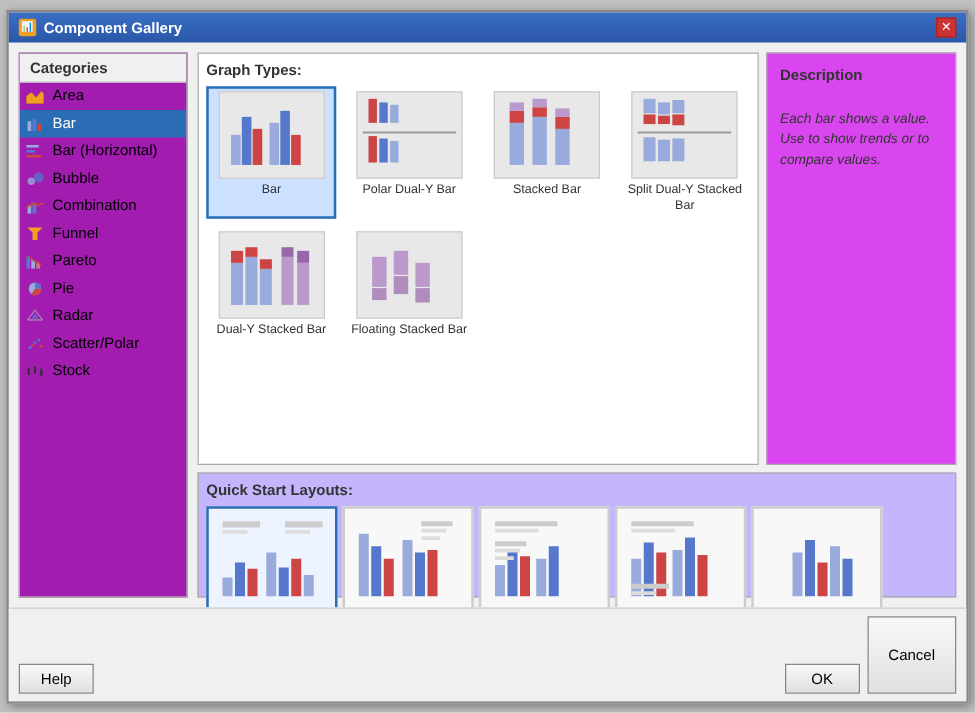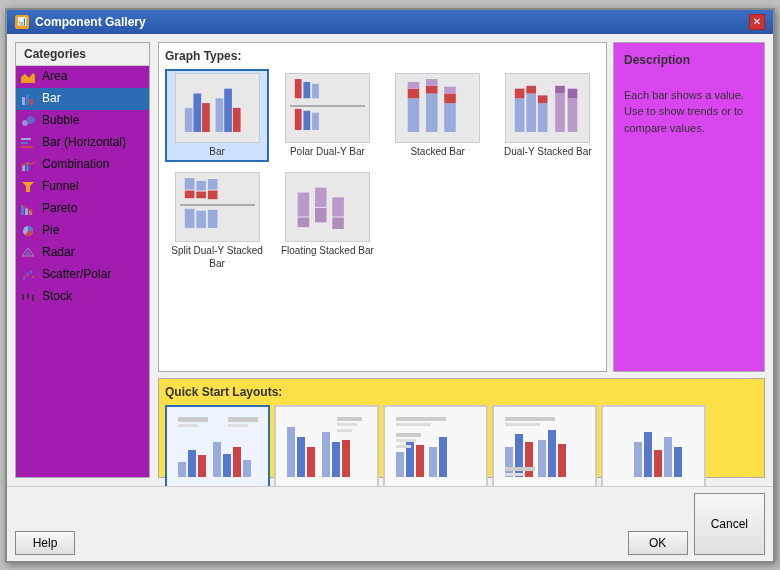--- a/index.html
+++ b/index.html
@@ -169,21 +169,21 @@
     .description-panel {
       width: 152px;
       border: 1px solid #aaa;
       background: #d946ef;
       padding: 10px;
       flex-shrink: 0;
     }
     
     .quick-start-panel {
       border: 1px solid #aaa;
-      background: #fde047;
+      background: #c4b5fd;
       padding: 6px;
       height: 100px;
       flex-shrink: 0;
     }
     .quick-grid {
       display: flex;
       gap: 4px;
       margin-top: 4px;
     }
     .quick-item {
@@ -261,36 +261,36 @@
             <rect x="5" y="2" width="3" height="10" fill="#5577cc"></rect>
             <rect x="9" y="6" width="3" height="6" fill="#cc4444"></rect>
           </svg>
         </div>
         <span>Bar</span>
       </div>
 
       <div class="sidebar-item">
         <div class="cat-icon">
           <svg width="14" height="12" viewBox="0 0 14 12">
-            <circle cx="4" cy="8" r="3" fill="#99aadd" opacity="0.8"></circle>
-            <circle cx="10" cy="5" r="4" fill="#5577cc" opacity="0.8"></circle>
-          </svg>
-        </div>
-        <span>Bubble</span>
-      </div>
-
-      <div class="sidebar-item">
-        <div class="cat-icon">
-          <svg width="14" height="12" viewBox="0 0 14 12">
             <rect x="0" y="1" width="10" height="2" fill="#99aadd"></rect>
             <rect x="0" y="5" width="7" height="2" fill="#5577cc"></rect>
             <rect x="0" y="9" width="12" height="2" fill="#cc4444"></rect>
           </svg>
         </div>
         <span>Bar (Horizontal)</span>
+      </div>
+
+      <div class="sidebar-item">
+        <div class="cat-icon">
+          <svg width="14" height="12" viewBox="0 0 14 12">
+            <circle cx="4" cy="8" r="3" fill="#99aadd" opacity="0.8"></circle>
+            <circle cx="10" cy="5" r="4" fill="#5577cc" opacity="0.8"></circle>
+          </svg>
+        </div>
+        <span>Bubble</span>
       </div>
 
       <div class="sidebar-item">
         <div class="cat-icon">
           <svg width="14" height="12" viewBox="0 0 14 12">
             <rect x="1" y="5" width="3" height="7" fill="#99aadd"></rect>
             <rect x="5" y="3" width="3" height="9" fill="#5577cc"></rect>
             <polyline points="0,7 5,4 10,5 14,3" fill="none" stroke="#cc4444" stroke-width="1.5"></polyline>
           </svg>
         </div>
@@ -417,20 +417,38 @@
                   <rect x="8" y="8" width="12" height="7" fill="#bb99cc"></rect>
                   <rect x="27" y="20" width="12" height="40" fill="#99aadd"></rect>
                   <rect x="27" y="12" width="12" height="8" fill="#cc4444"></rect>
                   <rect x="27" y="5" width="12" height="7" fill="#bb99cc"></rect>
                   <rect x="46" y="30" width="12" height="30" fill="#99aadd"></rect>
                   <rect x="46" y="20" width="12" height="10" fill="#cc4444"></rect>
                   <rect x="46" y="13" width="12" height="7" fill="#bb99cc"></rect>
                 </svg>
               </div>
               <div class="graph-label">Stacked Bar</div>
+            </div>
+
+            <div class="graph-item">
+              <div class="graph-thumb">
+                <svg width="78" height="65" viewBox="0 0 78 65">
+                  <rect x="5" y="5" width="10" height="12" fill="#99aadd"></rect>
+                  <rect x="5" y="18" width="10" height="8" fill="#cc4444"></rect>
+                  <rect x="17" y="8" width="10" height="10" fill="#99aadd"></rect>
+                  <rect x="17" y="19" width="10" height="7" fill="#cc4444"></rect>
+                  <rect x="29" y="6" width="10" height="11" fill="#99aadd"></rect>
+                  <rect x="29" y="18" width="10" height="9" fill="#cc4444"></rect>
+                  <line x1="0" y1="33" x2="78" y2="33" stroke="#999" stroke-width="1.5"></line>
+                  <rect x="5" y="37" width="10" height="20" fill="#99aadd"></rect>
+                  <rect x="17" y="39" width="10" height="18" fill="#99aadd"></rect>
+                  <rect x="29" y="38" width="10" height="19" fill="#99aadd"></rect>
+                </svg>
+              </div>
+              <div class="graph-label">Split Dual-Y Stacked Bar</div>
             </div>
 
             <div class="graph-item">
               <div class="graph-thumb">
                 <svg width="78" height="65" viewBox="0 0 78 65">
                   <rect x="5" y="25" width="10" height="35" fill="#99aadd"></rect>
                   <rect x="5" y="15" width="10" height="10" fill="#cc4444"></rect>
                   <rect x="17" y="20" width="10" height="40" fill="#99aadd"></rect>
                   <rect x="17" y="12" width="10" height="8" fill="#cc4444"></rect>
                   <rect x="29" y="30" width="10" height="30" fill="#99aadd"></rect>
@@ -440,55 +458,37 @@
                   <rect x="60" y="25" width="10" height="35" fill="#bb99cc"></rect>
                   <rect x="60" y="15" width="10" height="10" fill="#9966aa"></rect>
                 </svg>
               </div>
               <div class="graph-label">Dual-Y Stacked Bar</div>
             </div>
 
             <div class="graph-item">
               <div class="graph-thumb">
                 <svg width="78" height="65" viewBox="0 0 78 65">
-                  <rect x="5" y="5" width="10" height="12" fill="#99aadd"></rect>
-                  <rect x="5" y="18" width="10" height="8" fill="#cc4444"></rect>
-                  <rect x="17" y="8" width="10" height="10" fill="#99aadd"></rect>
-                  <rect x="17" y="19" width="10" height="7" fill="#cc4444"></rect>
-                  <rect x="29" y="6" width="10" height="11" fill="#99aadd"></rect>
-                  <rect x="29" y="18" width="10" height="9" fill="#cc4444"></rect>
-                  <line x1="0" y1="33" x2="78" y2="33" stroke="#999" stroke-width="1.5"></line>
-                  <rect x="5" y="37" width="10" height="20" fill="#99aadd"></rect>
-                  <rect x="17" y="39" width="10" height="18" fill="#99aadd"></rect>
-                  <rect x="29" y="38" width="10" height="19" fill="#99aadd"></rect>
-                </svg>
-              </div>
-              <div class="graph-label">Split Dual-Y Stacked Bar</div>
-            </div>
-
-            <div class="graph-item">
-              <div class="graph-thumb">
-                <svg width="78" height="65" viewBox="0 0 78 65">
                   <rect x="8" y="20" width="12" height="25" fill="#bb99cc"></rect>
                   <rect x="8" y="46" width="12" height="10" fill="#9966aa" opacity="0.7"></rect>
                   <rect x="26" y="15" width="12" height="20" fill="#bb99cc"></rect>
                   <rect x="26" y="36" width="12" height="15" fill="#9966aa" opacity="0.7"></rect>
                   <rect x="44" y="25" width="12" height="20" fill="#bb99cc"></rect>
                   <rect x="44" y="46" width="12" height="12" fill="#9966aa" opacity="0.7"></rect>
                 </svg>
               </div>
               <div class="graph-label">Floating Stacked Bar</div>
             </div>
 
           </div>
         </div>
 
         <div class="description-panel">
           <div class="panel-header">Description</div>
-          <p style="font-size:11px;color:#333;line-height:1.5;margin-top:20px;">Each bar shows a value. Use to show trends or to compare values.</p>
+          <p style="font-size:11px;color:#333;line-height:1.5;margin-top:20px;font-style:italic;">Each bar shows a value. Use to show trends or to compare values.</p>
         </div>
       </div>
 
       <div class="quick-start-panel">
         <div class="panel-header">Quick Start Layouts:</div>
         <div class="quick-grid">
 
           <div class="quick-item selected">
             <svg width="90" height="70" viewBox="0 0 90 70">
               <rect x="5" y="50" width="8" height="15" fill="#99aadd"></rect>

